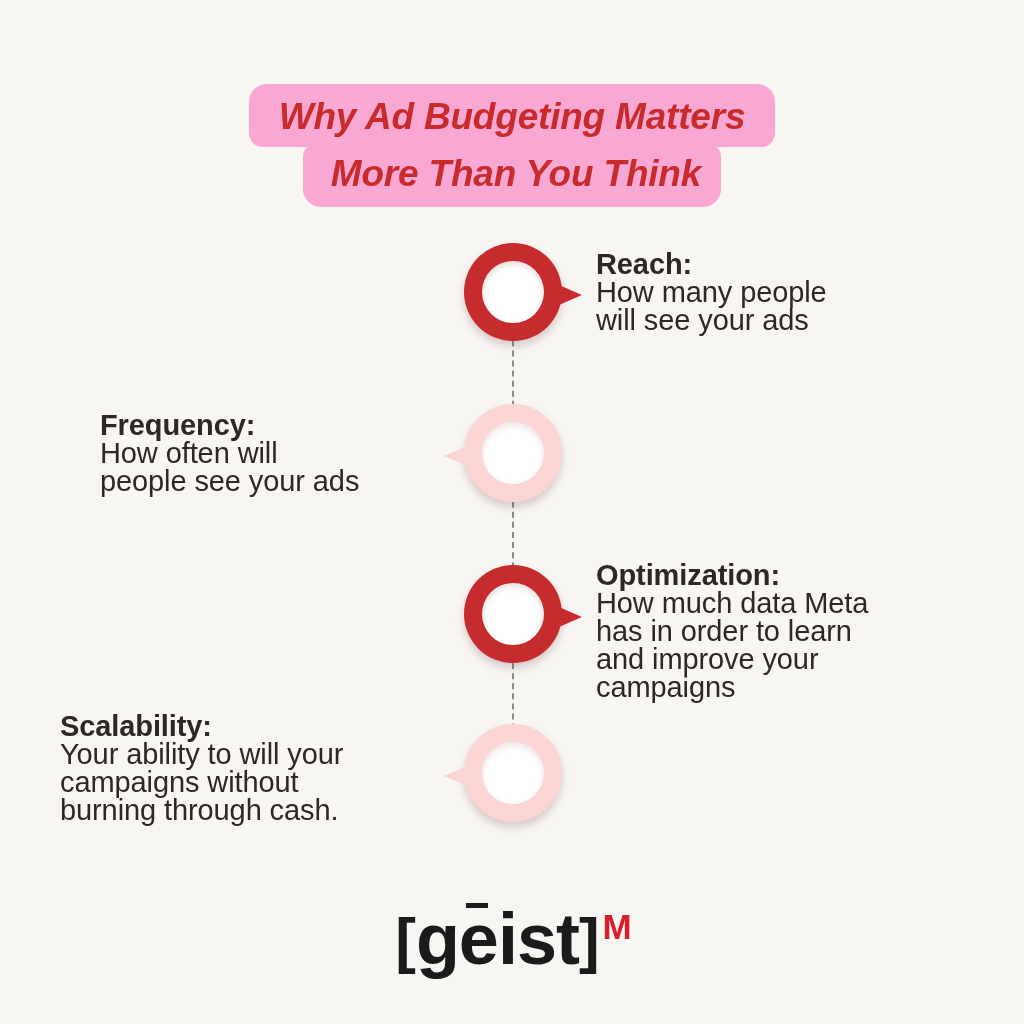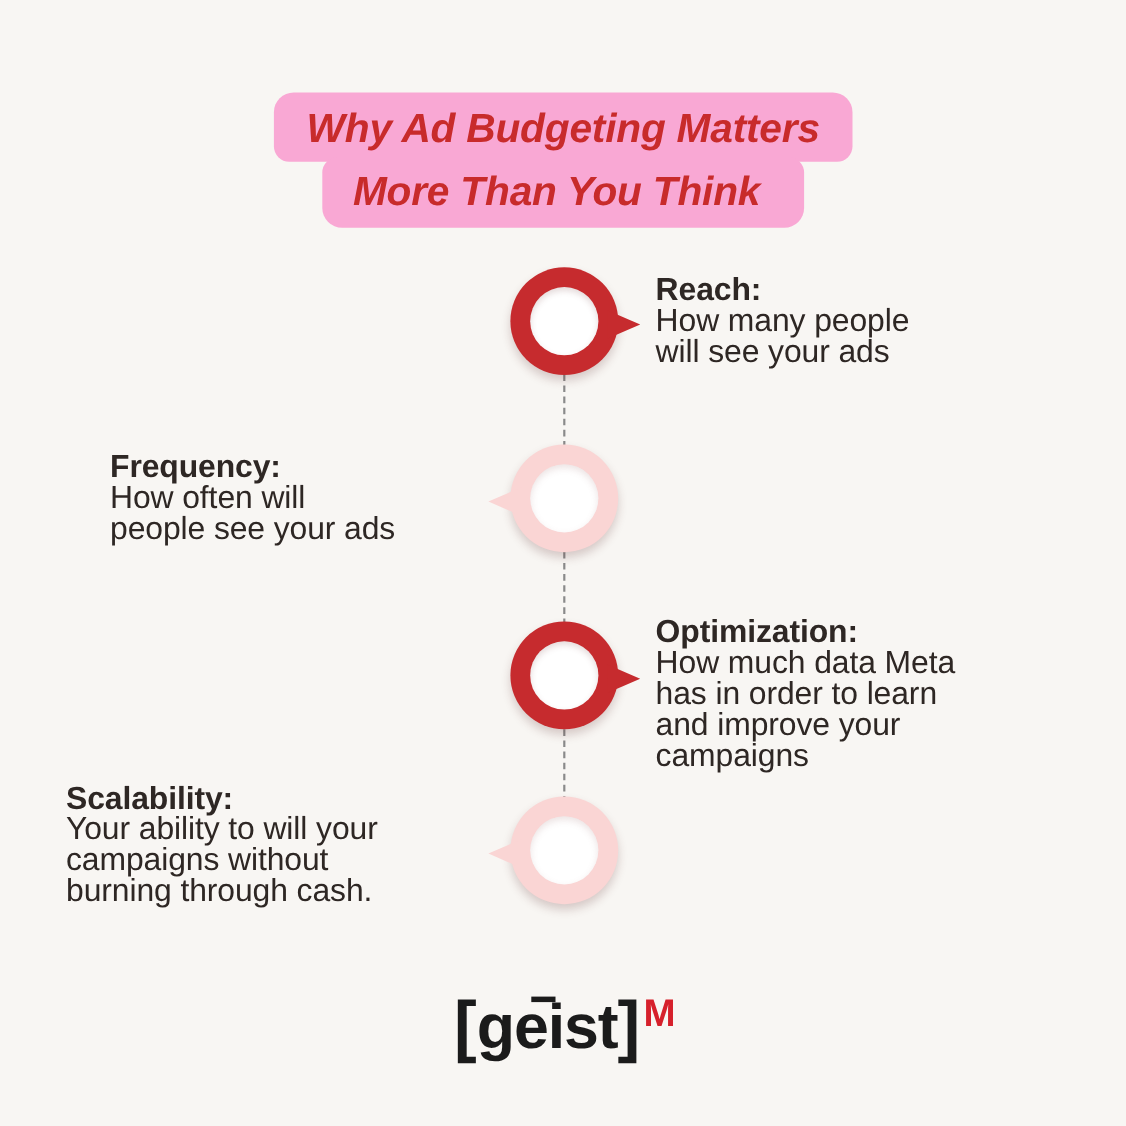--- a/index.html
+++ b/index.html
@@ -29,21 +29,21 @@
     color:#C82B2B;
     font-weight:bold;
     font-style:italic;
     font-size:37px;
     line-height:1.0;
     letter-spacing:-0.2px;
     border-radius:16px;
     white-space:nowrap;
   }
   .title-line.l1 { padding:14px 30px 12px 30px; border-radius:18px 18px 14px 14px; }
-  .title-line.l2 { padding:12px 40px 15px 28px; margin-top:-4px; border-radius:14px 14px 18px 18px; }
+  .title-line.l2 { padding:12px 20px 15px 28px; margin-top:-4px; border-radius:14px 14px 18px 18px; }
   .title-row { line-height:0; }
 
   
   .spine {
     position:absolute;
     left:512px; top:300px;
     width:0; height:480px;
     border-left:2px dashed #8A8A8A;
   }
 
@@ -105,21 +105,21 @@
     left:0; top:898px; width:1024px;
     text-align:center;
     white-space:nowrap;
   }
   .logo .brk {
     color:#1B1B1B; font-size:62px; font-weight:bold;
     vertical-align:middle; letter-spacing:0;
   }
   .logo .word {
     position:relative;
-    color:#1B1B1B; font-size:57px; font-weight:bold;
+    color:#1B1B1B; font-size:72px; font-weight:bold;
     vertical-align:middle; letter-spacing:-1px;
   }
   .logo .macron {
     position:absolute;
     top:4px; left:50px;
     width:22px; height:5px;
     background:#1B1B1B;
   }
   .logo .mk {
     color:#D6202B; font-size:35px; font-weight:bold;

